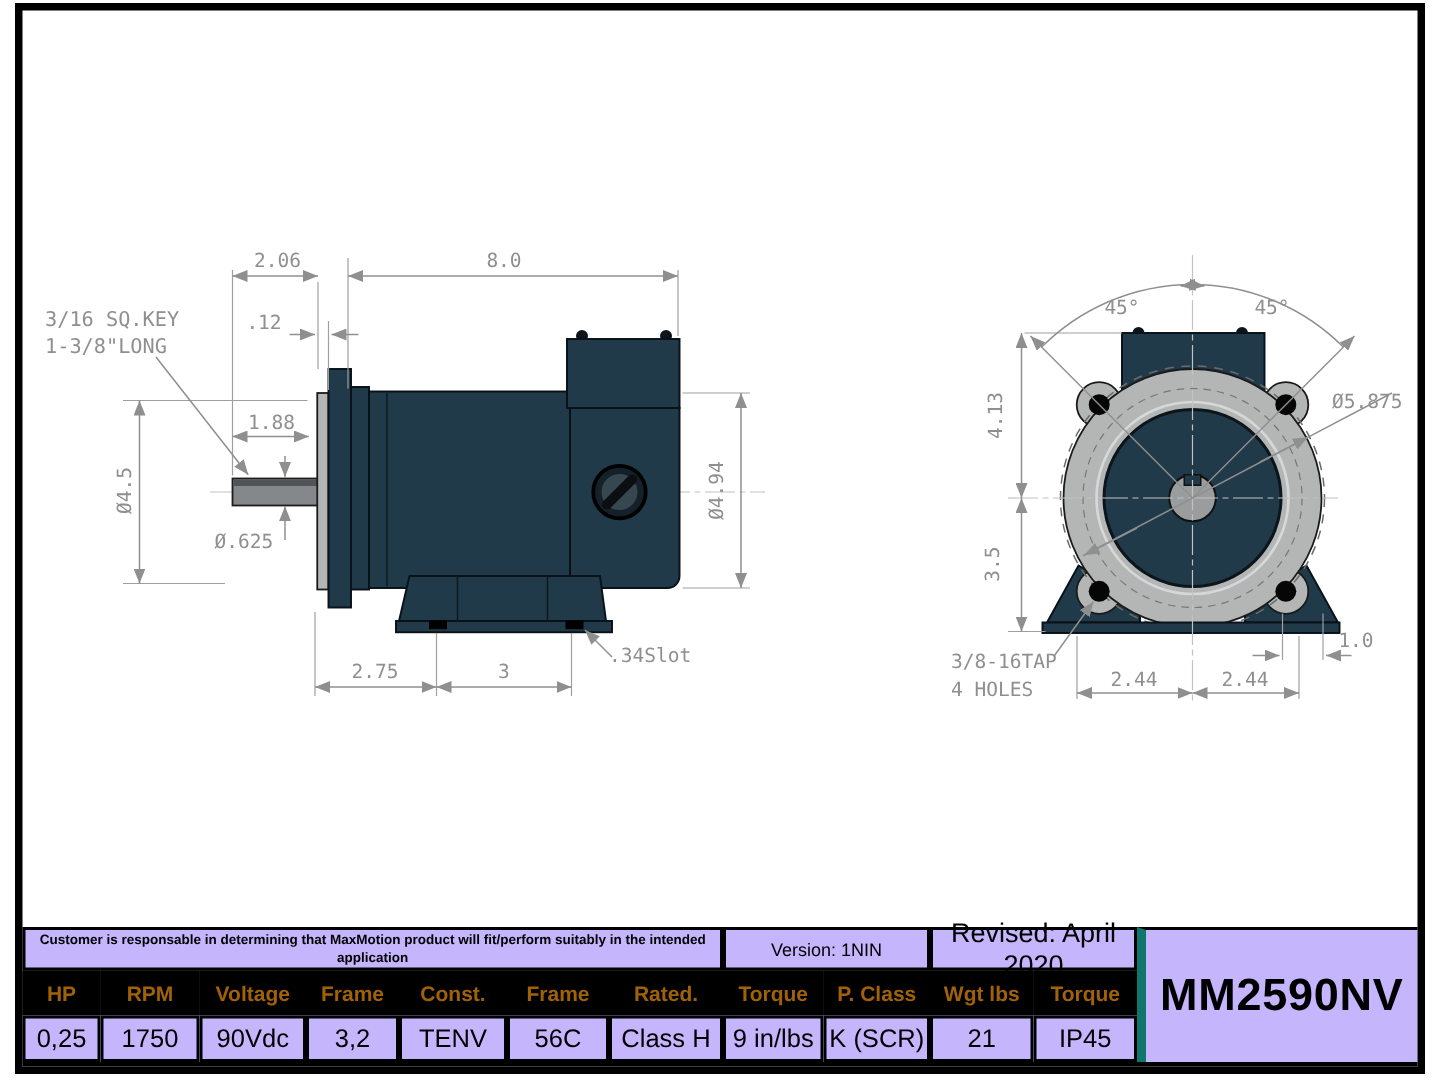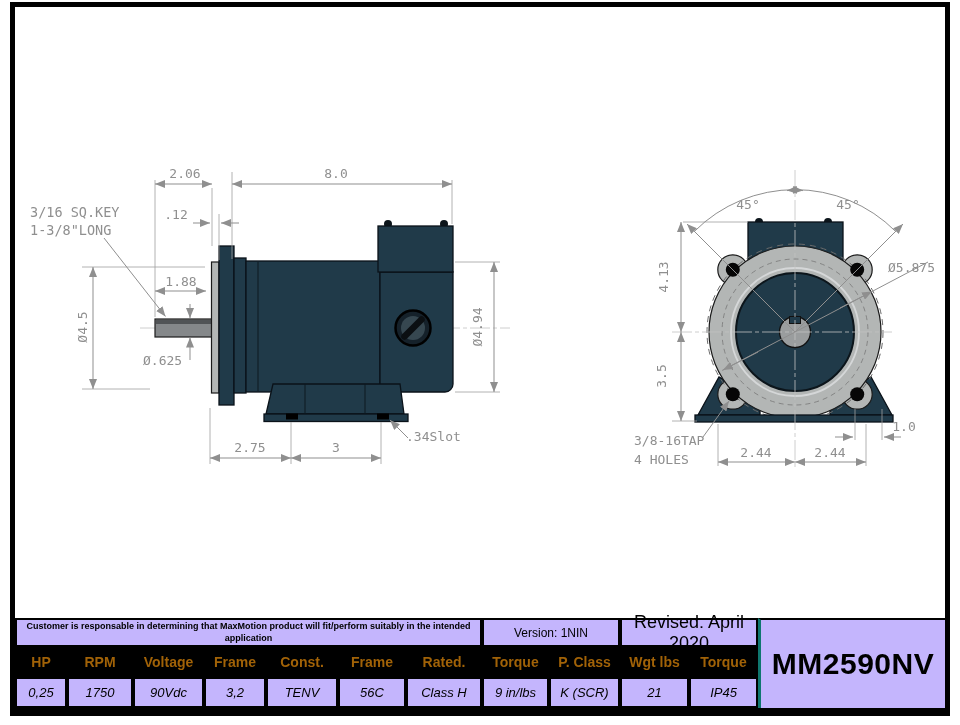--- a/index.html
+++ b/index.html
@@ -23,24 +23,24 @@
   .spec-table { position:absolute; left:15px; top:618px; width:930px;
     display:grid;
     grid-template-columns:52px 66px 71px 62px 72px 68px 76px 67px 71px 69px 69px 1fr;
     grid-template-rows:29px 30px 31px;
     border-bottom:3px solid #000; background:#fff; }
   .cell { border:2px solid #000; background:#c4b5fd; display:flex; align-items:center;
           justify-content:center; text-align:center; color:#000; }
   .cell-disc { grid-column:1/8; grid-row:1; font-size:9px; font-weight:bold; line-height:1.3; padding:1px 6px; }
   .cell-version { grid-column:8/10; grid-row:1; font-size:12px; }
   .cell-revised { grid-column:10/12; grid-row:1; font-size:18px; }
-  .cell-model { grid-column:12; grid-row:1/4; border:none; border-left:3px solid #0f766e; border-top:2px solid #000;
+  .cell-model { grid-column:12; grid-row:1/4; border:none; border-left:6px solid #0f766e; border-top:2px solid #000;
                 font-size:30px; font-weight:bold; letter-spacing:0.5px; }
   .th { grid-row:2; background:#000; color:#a16207; font-weight:bold; font-size:14px; border:1px solid #000; }
-  .td { grid-row:3; font-size:13px;font-style:italic; }
+  .td { grid-row:3; font-size:17px; }
 </style>
 </head>
 <body>
 
 <div class="page">
 
   <svg class="drawing" width="960" height="618" viewBox="0 0 960 618">
     <defs>
       <marker id="arr" viewBox="0 0 10 8" refX="10" refY="4" markerWidth="10" markerHeight="8" orient="auto-start-reverse">
         <path d="M0,0 L10,4 L0,8 Z" fill="#8f8f8f"></path>

